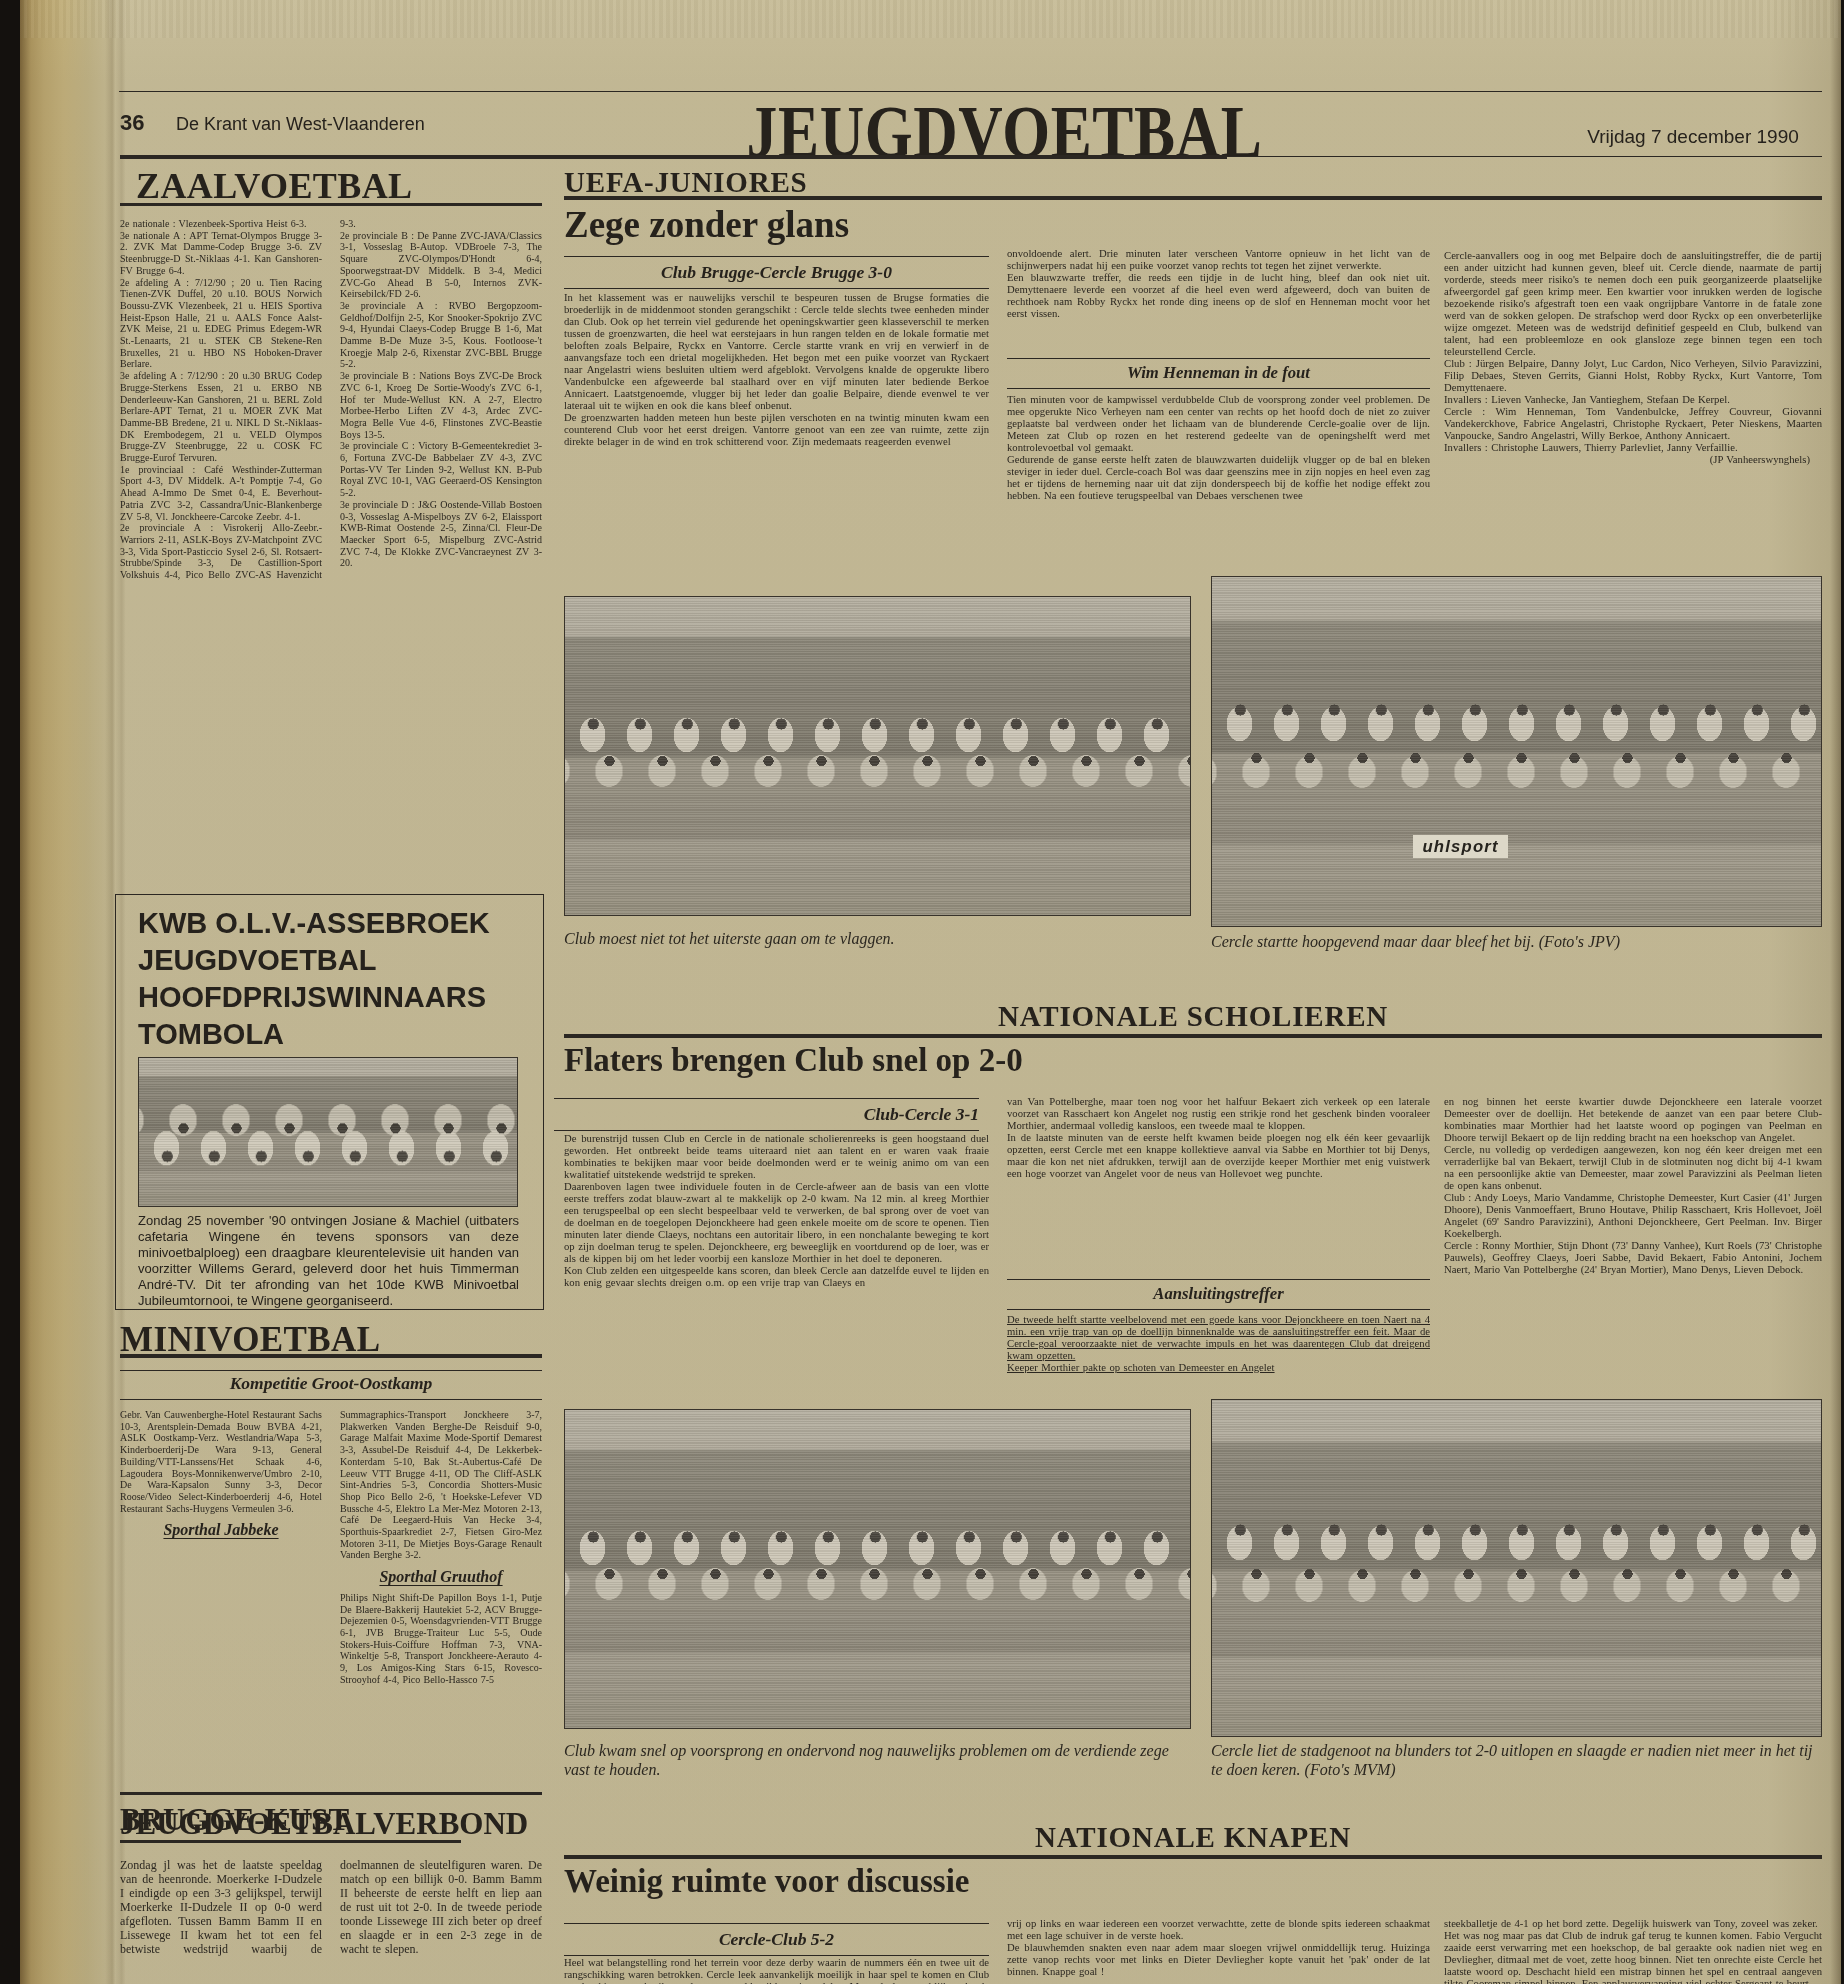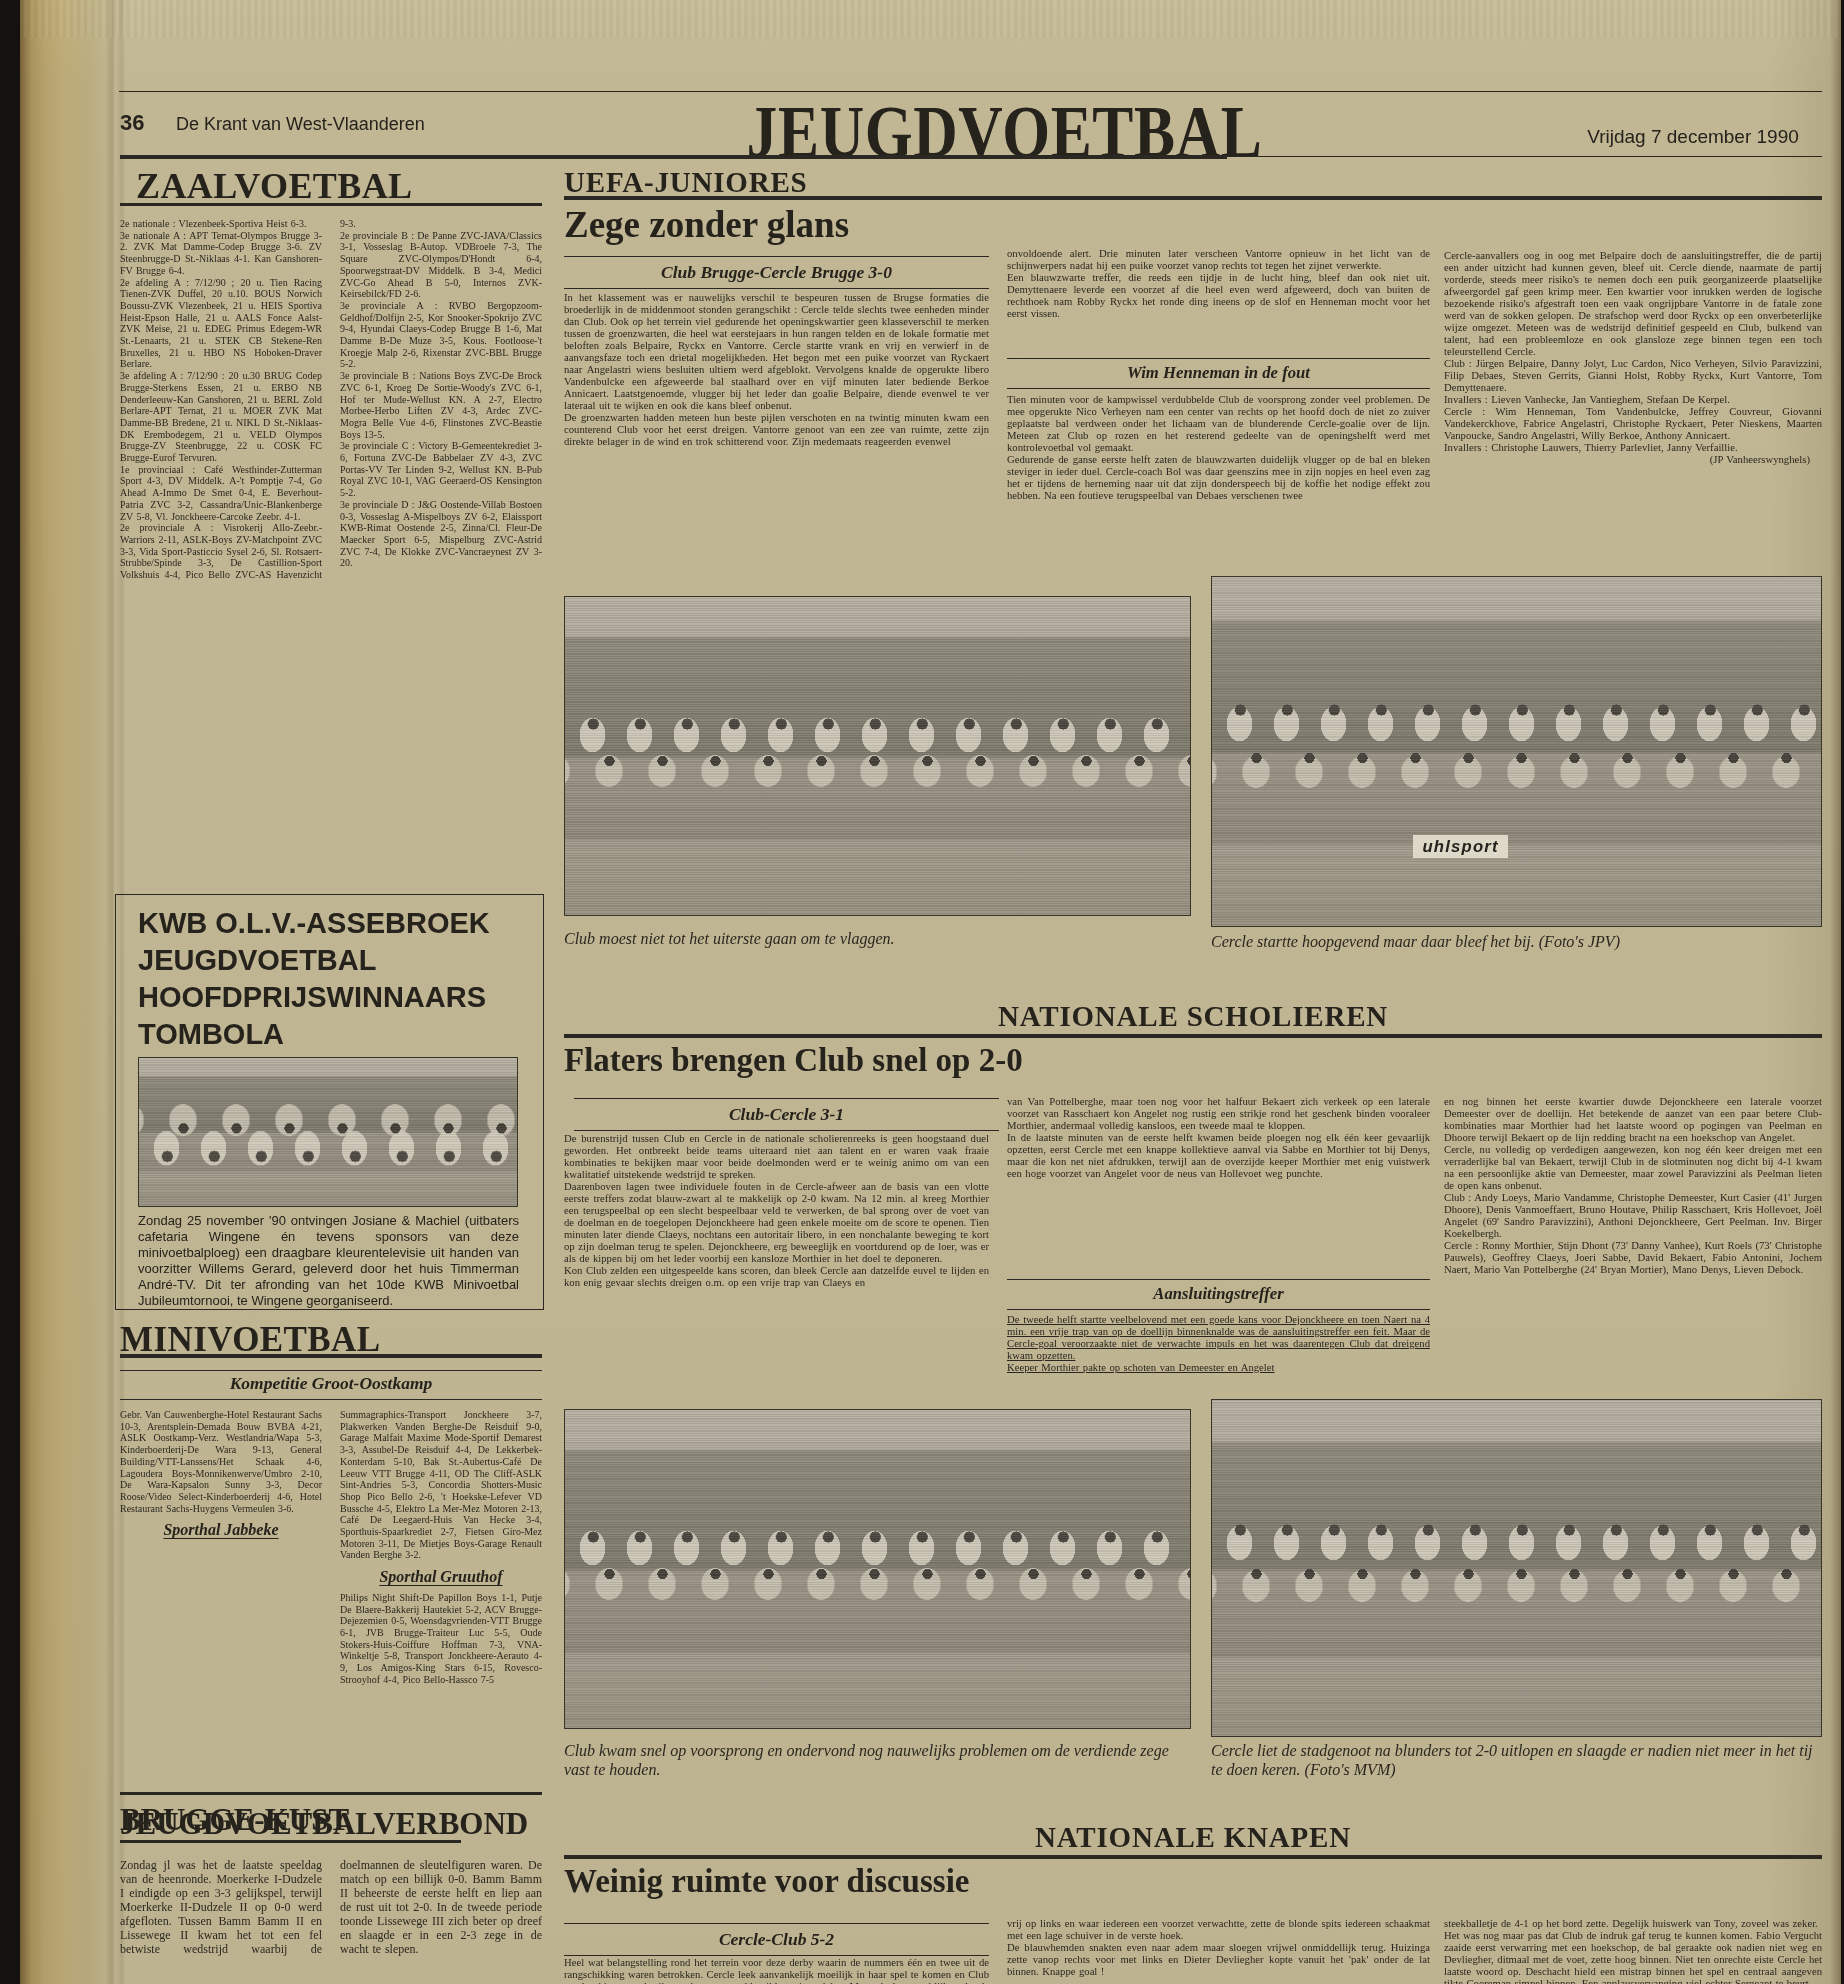--- a/index.html
+++ b/index.html
@@ -126,21 +126,21 @@
   <div class="photo" style="left:544px;top:596px;width:625px;height:318px;"></div>
   <div class="photo" style="left:1191px;top:576px;width:609px;height:349px;">
     <span class="board" style="left:33%;top:74%;font-size:16.7px;font-style:italic;letter-spacing:1.2px;">uhlsport</span>
   </div>
   <div class="caption" style="left:544px;top:929px;width:625px;">Club moest niet tot het uiterste gaan om te vlaggen.</div>
   <div class="caption" style="left:1191px;top:932px;width:609px;">Cercle startte hoopgevend maar daar bleef het bij. (Foto's JPV)</div>
 
   <div class="abs serifhead" style="left:544px;top:1002px;width:1258px;text-align:center;font-size:29px;letter-spacing:0.8px;">NATIONALE SCHOLIEREN</div>
   <div class="rule" style="left:544px;top:1034px;width:1258px;height:4px;"></div>
   <div class="abs serifhead" style="left:544px;top:1044px;font-size:33px;white-space:nowrap;">Flaters brengen Club snel op 2-0</div>
-  <div class="matchline" style="left:554px;top:1098px;width:425px;">Club-Cercle 3-1</div>
+  <div class="matchline" style="left:534px;top:1098px;width:425px;text-align:right;">Club-Cercle 3-1</div>
   <div class="art" style="left:544px;top:1132px;width:425px;height:272px;">De burenstrijd tussen Club en Cercle in de nationale scholierenreeks is geen hoogstaand duel geworden. Het ontbreekt beide teams uiteraard niet aan talent en er waren vaak fraaie kombinaties te bekijken maar voor beide doelmonden werd er te weinig animo om van een kwalitatief uitstekende wedstrijd te spreken.
 Daarenboven lagen twee individuele fouten in de Cercle-afweer aan de basis van een vlotte eerste treffers zodat blauw-zwart al te makkelijk op 2-0 kwam. Na 12 min. al kreeg Morthier een terugspeelbal op een slecht bespeelbaar veld te verwerken, de bal sprong over de voet van de doelman en de toegelopen Dejonckheere had geen enkele moeite om de score te openen. Tien minuten later diende Claeys, nochtans een autoritair libero, in een nonchalante beweging te kort op zijn doelman terug te spelen. Dejonckheere, erg beweeglijk en voortdurend op de loer, was er als de kippen bij om het leder voorbij een kansloze Morthier in het doel te deponeren.
 Kon Club zelden een uitgespeelde kans scoren, dan bleek Cercle aan datzelfde euvel te lijden en kon enig gevaar slechts dreigen o.m. op een vrije trap van Claeys en</div>
   <div class="art" style="left:987px;top:1095px;width:423px;height:179px;">van Van Pottelberghe, maar toen nog voor het halfuur Bekaert zich verkeek op een laterale voorzet van Rasschaert kon Angelet nog rustig een strikje rond het geschenk binden vooraleer Morthier, andermaal volledig kansloos, een tweede maal te kloppen.
 In de laatste minuten van de eerste helft kwamen beide ploegen nog elk één keer gevaarlijk opzetten, eerst Cercle met een knappe kollektieve aanval via Sabbe en Morthier tot bij Denys, maar die kon net niet afdrukken, terwijl aan de overzijde keeper Morthier met enig vuistwerk een hoge voorzet van Angelet voor de neus van Hollevoet weg punchte.</div>
   <div class="subbox" style="left:987px;top:1279px;width:423px;">Aansluitingstreffer</div>
   <div class="art" style="left:987px;top:1313px;width:423px;height:91px;text-decoration:underline;">De tweede helft startte veelbelovend met een goede kans voor Dejonckheere en toen Naert na 4 min. een vrije trap van op de doellijn binnenknalde was de aansluitingstreffer een feit. Maar de Cercle-goal veroorzaakte niet de verwachte impuls en het was daarentegen Club dat dreigend kwam opzetten.
 Keeper Morthier pakte op schoten van Demeester en Angelet</div>
   <div class="abs colstack" style="left:1424px;top:1095px;width:378px;height:303px;overflow:hidden;">
     <div>en nog binnen het eerste kwartier duwde Dejonckheere een laterale voorzet Demeester over de doellijn. Het betekende de aanzet van een paar betere Club-kombinaties maar Morthier had het laatste woord op pogingen van Peelman en Dhoore terwijl Bekaert op de lijn redding bracht na een hoekschop van Angelet.

